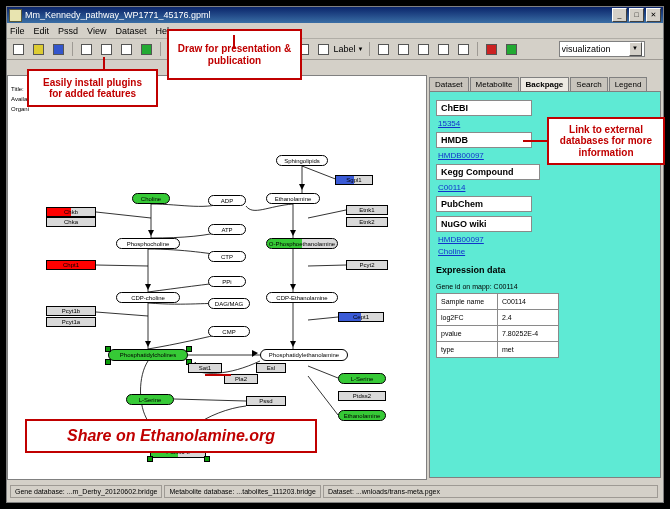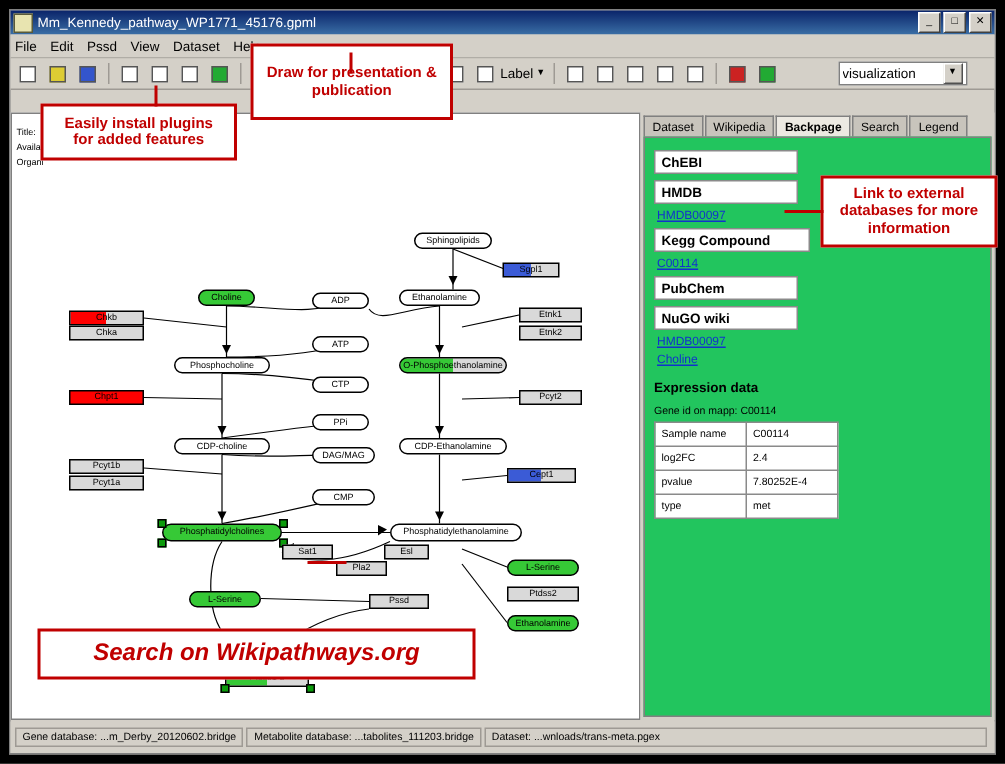--- a/index.html
+++ b/index.html
@@ -51,21 +51,21 @@
   .node.halfgreenrect{background:linear-gradient(90deg,#36c936 50%,#d9d9d9 50%);}
   .node.greyred{background:linear-gradient(90deg,#ff0000 50%,#d9d9d9 50%);}
   svg.edges{position:absolute;left:0;top:0;}
 
   .handle{position:absolute;width:4px;height:4px;background:#0b9b0b;border:1px solid #000;}
 
   
   .tabs{display:flex;height:14px;margin:2px 0 0 2px;font-size:8px;}
   .tab{padding:1px 5px;border:1px solid #808080;border-bottom:none;background:#c8c4bc;margin-right:1px;line-height:11px;}
   .tab.active{background:#ece9e2;font-weight:bold;}
-  .rpanel{position:absolute;left:2px;top:16px;right:2px;bottom:2px;background:#22c55e;border:1px solid #808080;overflow:hidden;padding:4px 6px;box-sizing:border-box;}
+  .rpanel{position:absolute;left:2px;top:16px;right:2px;bottom:2px;background:#5eead4;border:1px solid #808080;overflow:hidden;padding:4px 6px;box-sizing:border-box;}
   .dbbox{border:1px solid #8a8a8a;background:#fff;font-size:9px;font-weight:bold;padding:2px 4px;width:96px;box-sizing:border-box;margin-top:4px;}
   .dblink{color:#1133cc;text-decoration:underline;font-size:8px;margin:3px 0 0 2px;display:block;}
   .dbplain{font-size:8px;margin:3px 0 0 2px;display:block;}
   .exprhdr{font-size:9px;font-weight:bold;margin-top:9px;}
   .geneid{font-size:7px;margin-top:8px;}
   table.expr{border-collapse:collapse;margin-top:3px;font-size:7px;}
   table.expr td{border:1px solid #8a8a8a;background:#fff;padding:2px 4px;height:11px;}
   table.expr td.k{width:52px;}
   table.expr td.v{width:52px;}
 
@@ -267,28 +267,29 @@
       <div class="node halfgreen" style="left:142px;top:370px;width:56px;height:12px;">Ptdss1-b</div>
       <div class="handle" style="left:139px;top:367px;"></div>
       <div class="handle" style="left:196px;top:367px;"></div>
       <div class="handle" style="left:139px;top:380px;"></div>
       <div class="handle" style="left:196px;top:380px;"></div>
     </div>
 
     <div class="rightpane">
       <div class="tabs">
         <div class="tab">Dataset</div>
-        <div class="tab">Wikipedia</div>
+        <div class="tab">Metabolite</div>
         <div class="tab active">Backpage</div>
         <div class="tab">Search</div>
         <div class="tab">Legend</div>
       </div>
 
       <div class="rpanel">
         <div class="dbbox">ChEBI</div>
+        <a class="dblink" href="#">15354</a>
 
         <div class="dbbox">HMDB</div>
         <a class="dblink" href="#">HMDB00097</a>
 
         <div class="dbbox" style="width:104px;">Kegg Compound</div>
         <a class="dblink" href="#">C00114</a>
 
         <div class="dbbox">PubChem</div>
 
         <div class="dbbox">NuGO wiki</div>
@@ -333,15 +334,15 @@
   <div class="arrowline" style="left:226px;top:28px;width:2px;height:14px;"></div>
 
   <div class="callout" style="left:20px;top:62px;width:131px;height:38px;font-size:10px;">Easily install plugins for added features</div>
   <div class="arrowline" style="left:96px;top:50px;width:2px;height:14px;"></div>
 
   <div class="callout" style="left:540px;top:110px;width:118px;height:48px;font-size:10px;">Link  to external databases  for more information</div>
   <div class="arrowline" style="left:516px;top:133px;width:26px;height:2px;"></div>
 
   <div class="arrowline" style="left:198px;top:367px;width:26px;height:2px;"></div>
 
-  <div class="callout" style="left:18px;top:412px;width:292px;height:34px;font-size:16px;font-style:italic;">Search on Wikipathways.org</div>
+  <div class="callout" style="left:18px;top:412px;width:292px;height:34px;font-size:16px;font-style:italic;">Share on Ethanolamine.org</div>
 
 </div>
 
 </body></html>

